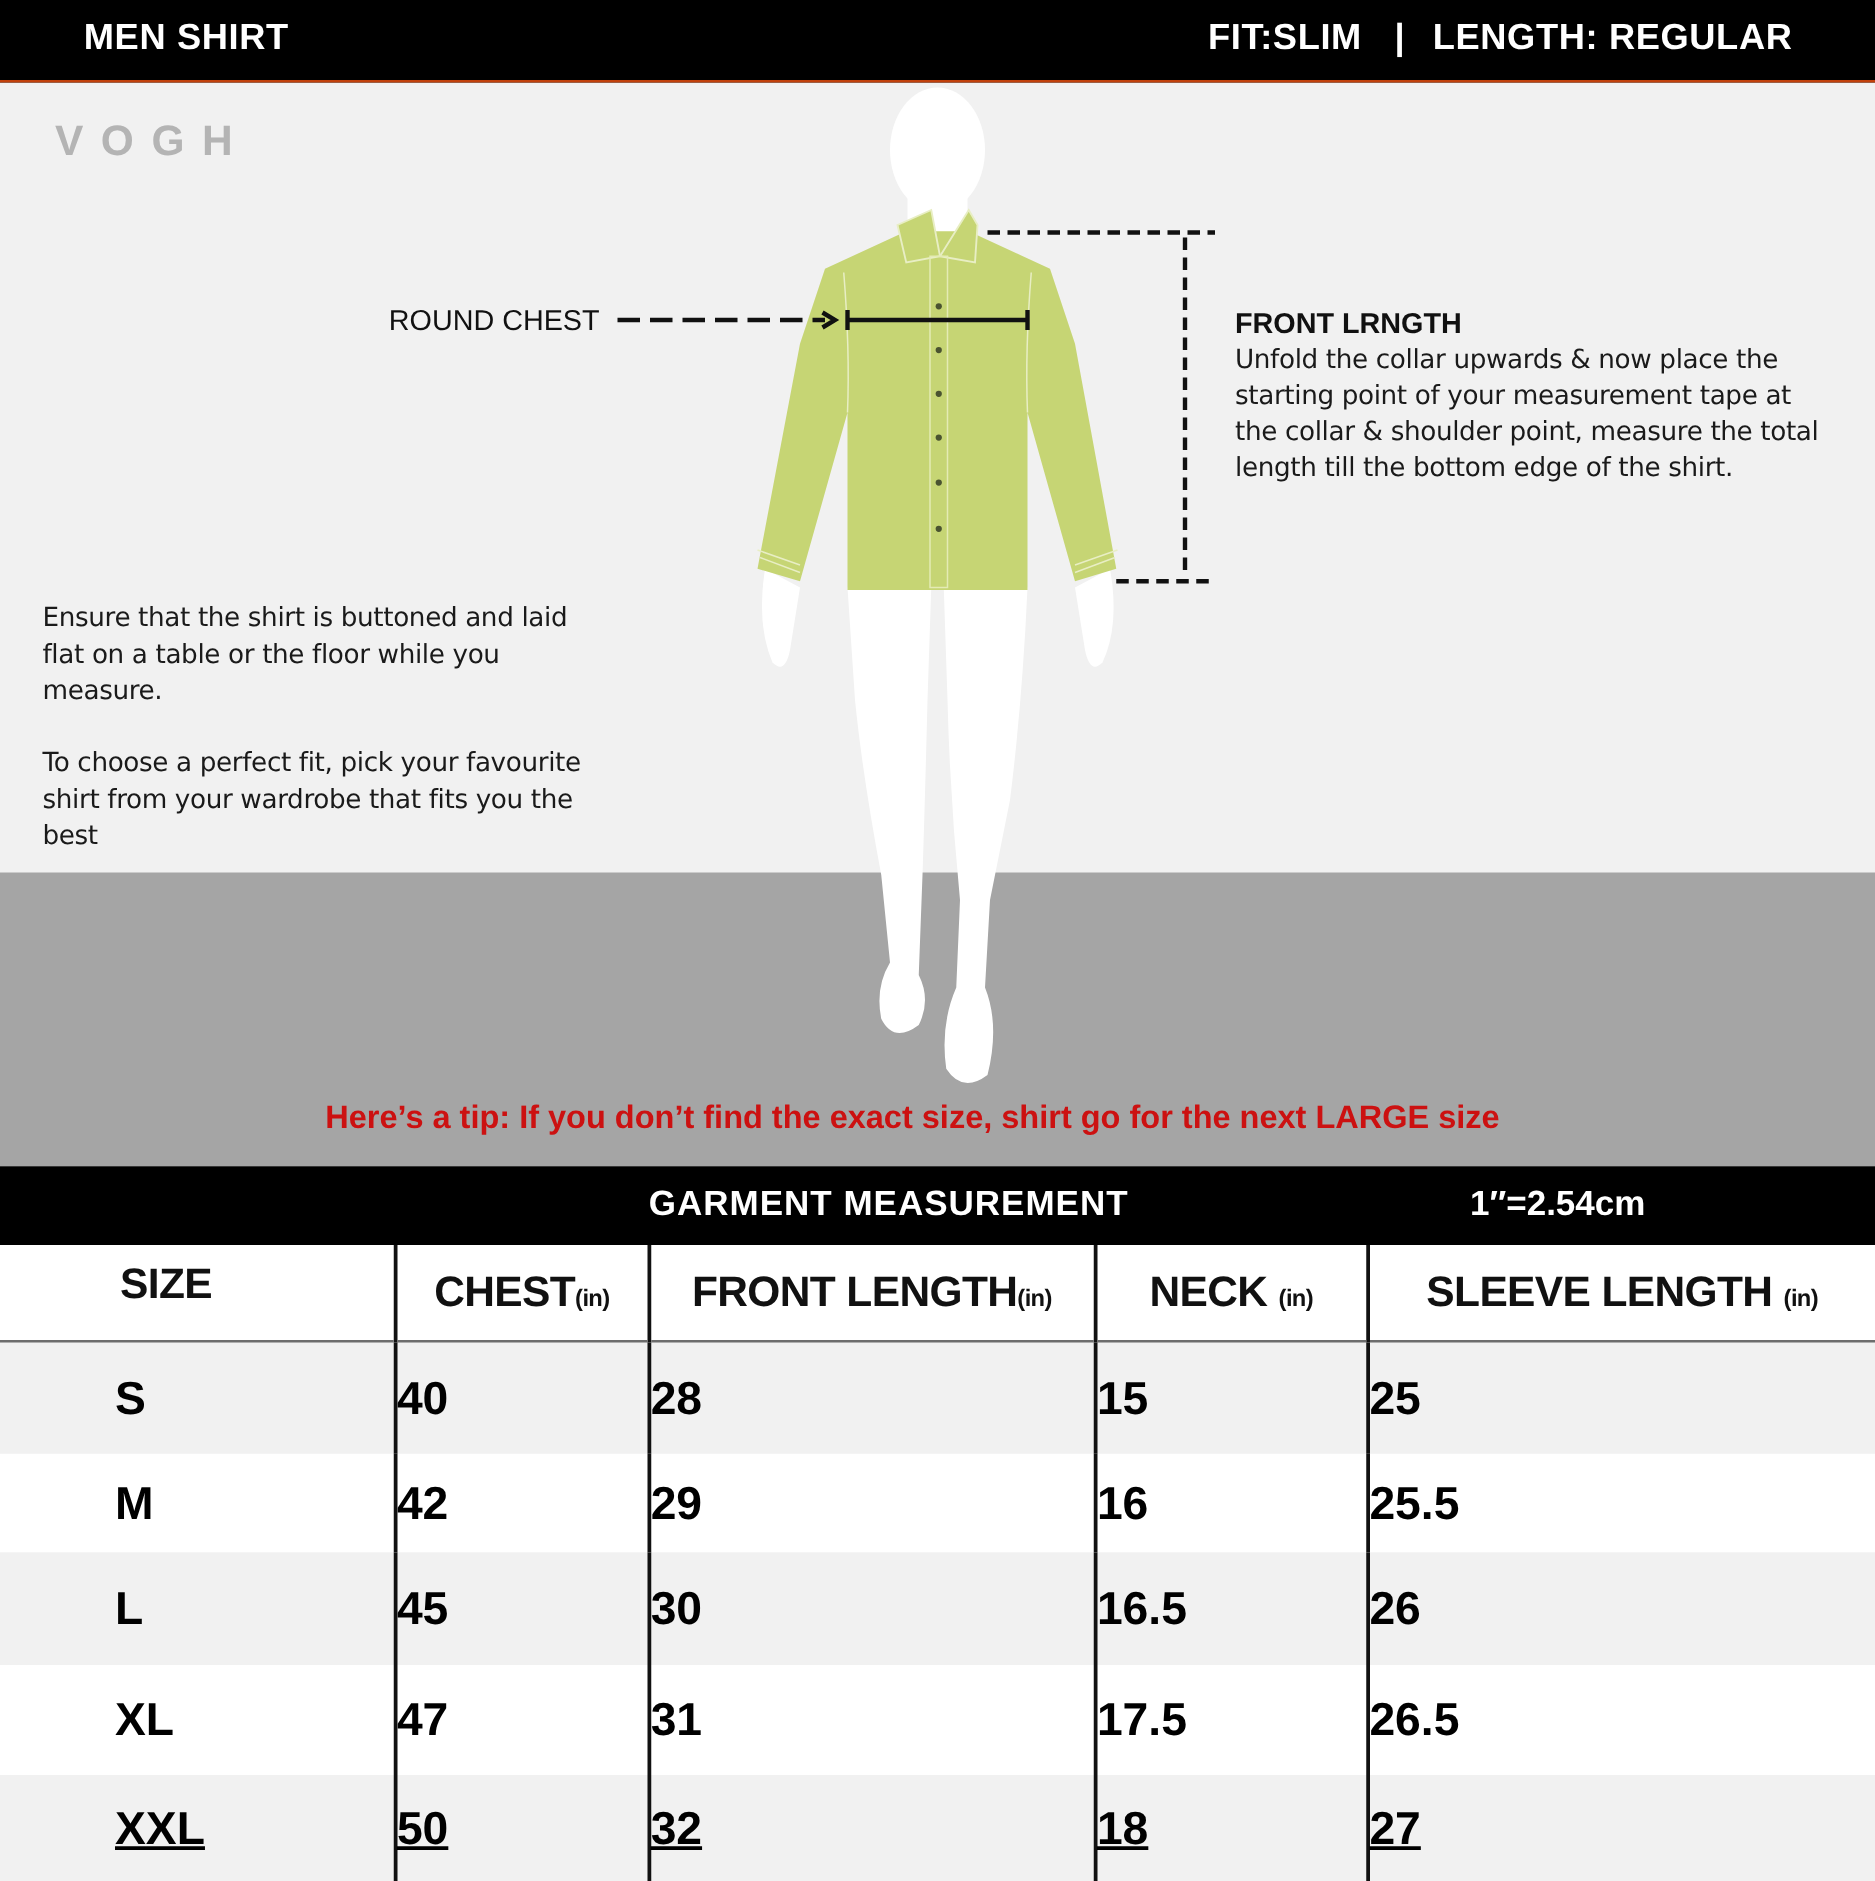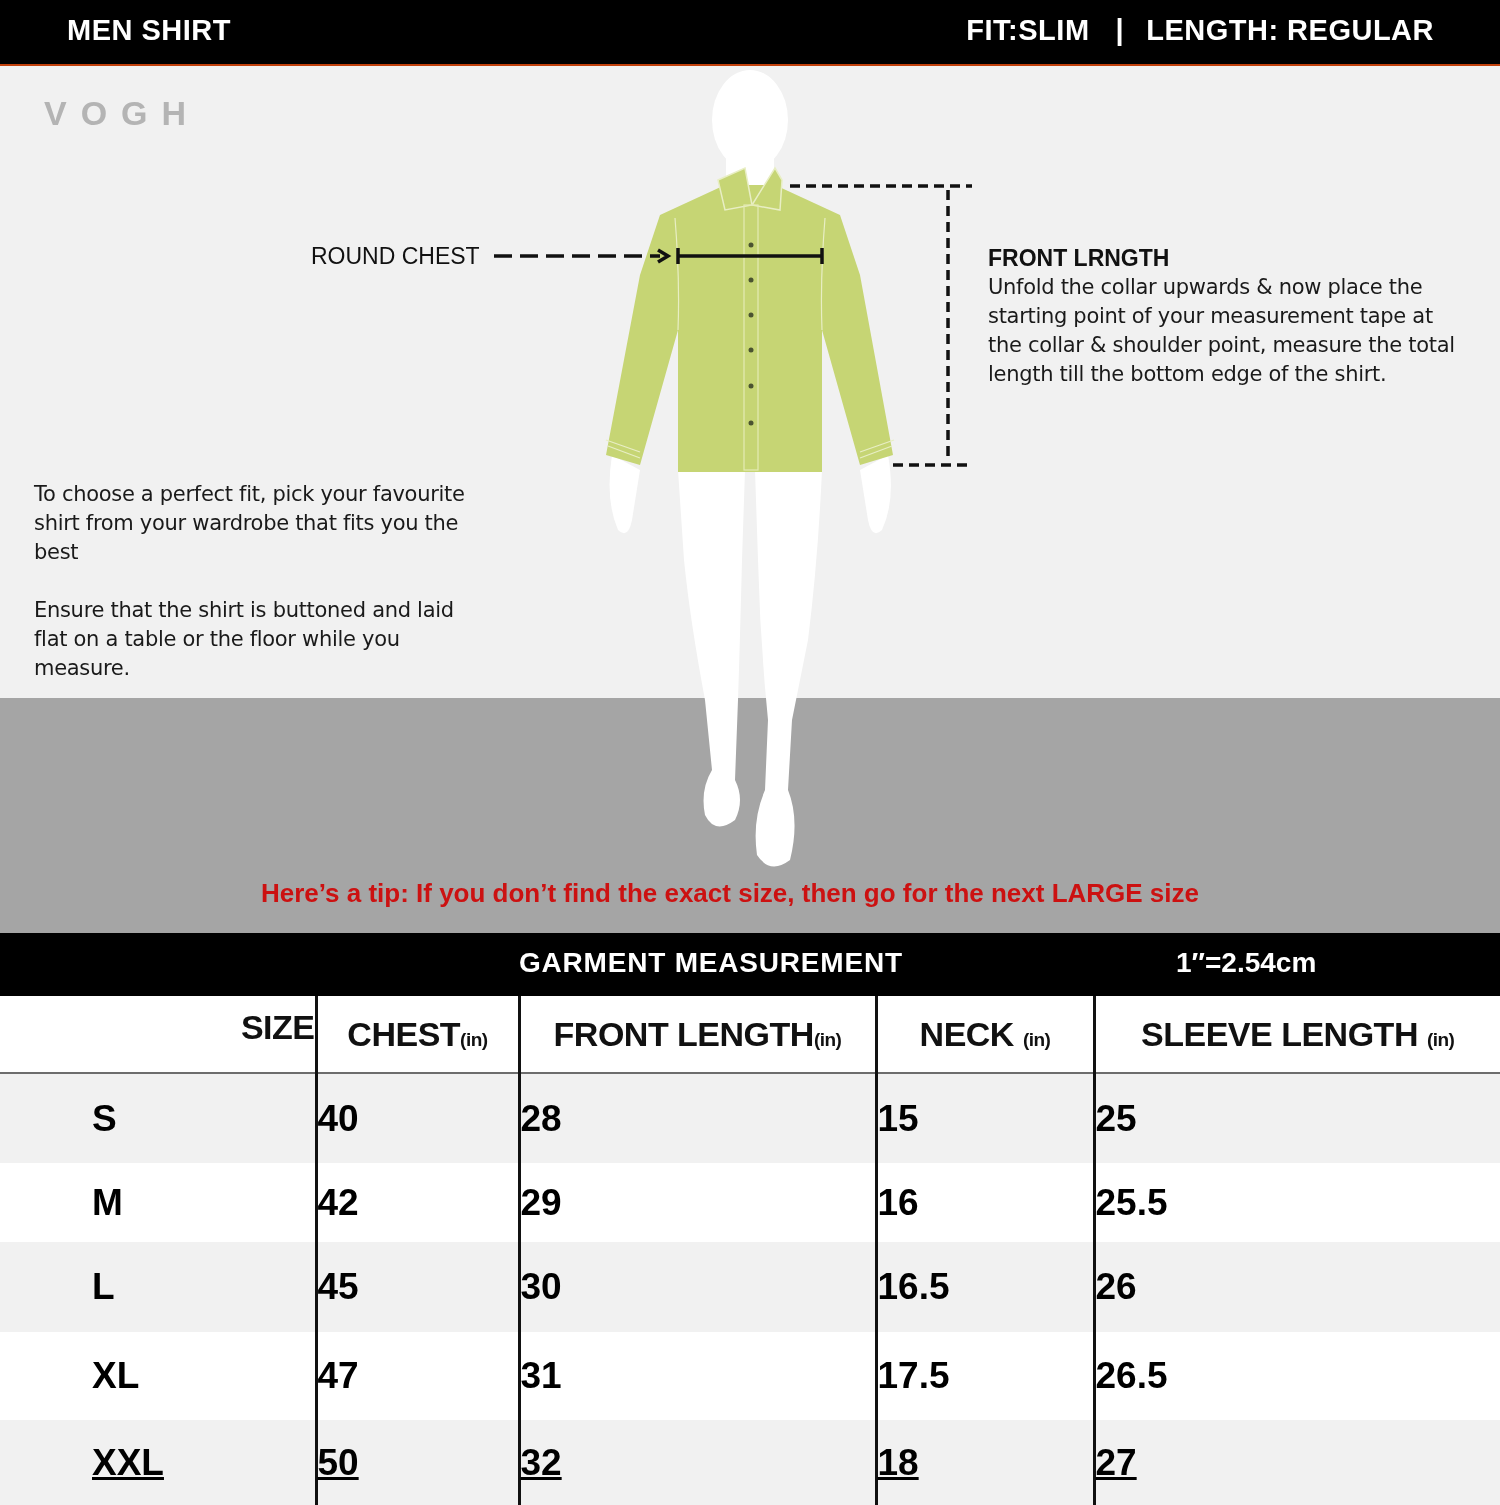--- a/index.html
+++ b/index.html
@@ -28,21 +28,21 @@
 
   .tip { position: absolute; left: 0; top: 878px; width: 1460px; text-align: center; font-size: 26px; font-weight: bold; color: #cc1111; }
 
   .tablebar { position: absolute; left: 0; top: 933px; width: 1500px; height: 63px; background: #000; }
   .tablebar .title { position: absolute; left: 519px; top: 14px; color: #fff; font-size: 28px; font-weight: bold; letter-spacing: 0.8px; }
   .tablebar .conv { position: absolute; left: 1176px; top: 14px; color: #fff; font-size: 28px; font-weight: bold; }
 
   table.size { position: absolute; left: 0; top: 996px; width: 1500px; border-collapse: collapse; table-layout: fixed; }
   table.size th { height: 77px; background: #fff; font-size: 34px; font-weight: bold; color: #111; text-align: center; border-bottom: 2px solid #6d6d6d; letter-spacing: -0.5px; font-family: "Liberation Sans Narrow", "Liberation Sans", sans-serif; }
   table.size th small { font-size: 19px; font-weight: bold; }
-  table.size th.first { text-align: right; padding-left: 56px; vertical-align: top; padding-top: 12px; }
+  table.size th.first { text-align: left; padding-left: 96px; vertical-align: top; padding-top: 12px; }
   table.size td { font-size: 37px; font-weight: bold; color: #000; font-family: "Liberation Sans", sans-serif; }
   table.size td.first { text-align: left; padding-left: 92px; }
   table.size tr.r0 td { height: 90px; background: #f1f1f1; }
   table.size tr.r1 td { height: 79px; background: #fff; }
   table.size tr.r2 td { height: 90px; background: #f1f1f1; }
   table.size tr.r3 td { height: 88px; background: #fff; }
   table.size tr.r4 td { height: 85px; background: #f1f1f1; text-decoration: underline; }
   table.size .vl { border-left: 3px solid #111; }
 </style>
 </head>
@@ -114,25 +114,25 @@
     <line x1="893" y1="465" x2="970" y2="465"></line>
   </g>
 </svg>
 
 <div class="chest-label">ROUND CHEST</div>
 
 <div class="front-title">FRONT LRNGTH</div>
 <div class="front-desc">Unfold the collar upwards &amp; now place the starting point of your measurement tape at the collar &amp; shoulder point, measure the total length till the bottom edge of the shirt.</div>
 
 <div class="left-desc">
+  <p>Ensure that the shirt is buttoned and laid flat on a table or the floor while you measure.</p>
   <p>To choose a perfect fit, pick your favourite shirt from your wardrobe that fits you the best</p>
-  <p>Ensure that the shirt is buttoned and laid flat on a table or the floor while you measure.</p>
 </div>
 
-<div class="tip">Here’s a tip: If you don’t find the exact size, then go for the next LARGE size</div>
+<div class="tip">Here’s a tip: If you don’t find the exact size, shirt go for the next LARGE size</div>
 
 <div class="tablebar">
   <div class="title">GARMENT MEASUREMENT</div>
   <div class="conv">1″=2.54cm</div>
 </div>
 
 <table class="size">
   <colgroup>
     <col style="width:316px">
       <col style="width:203px">

